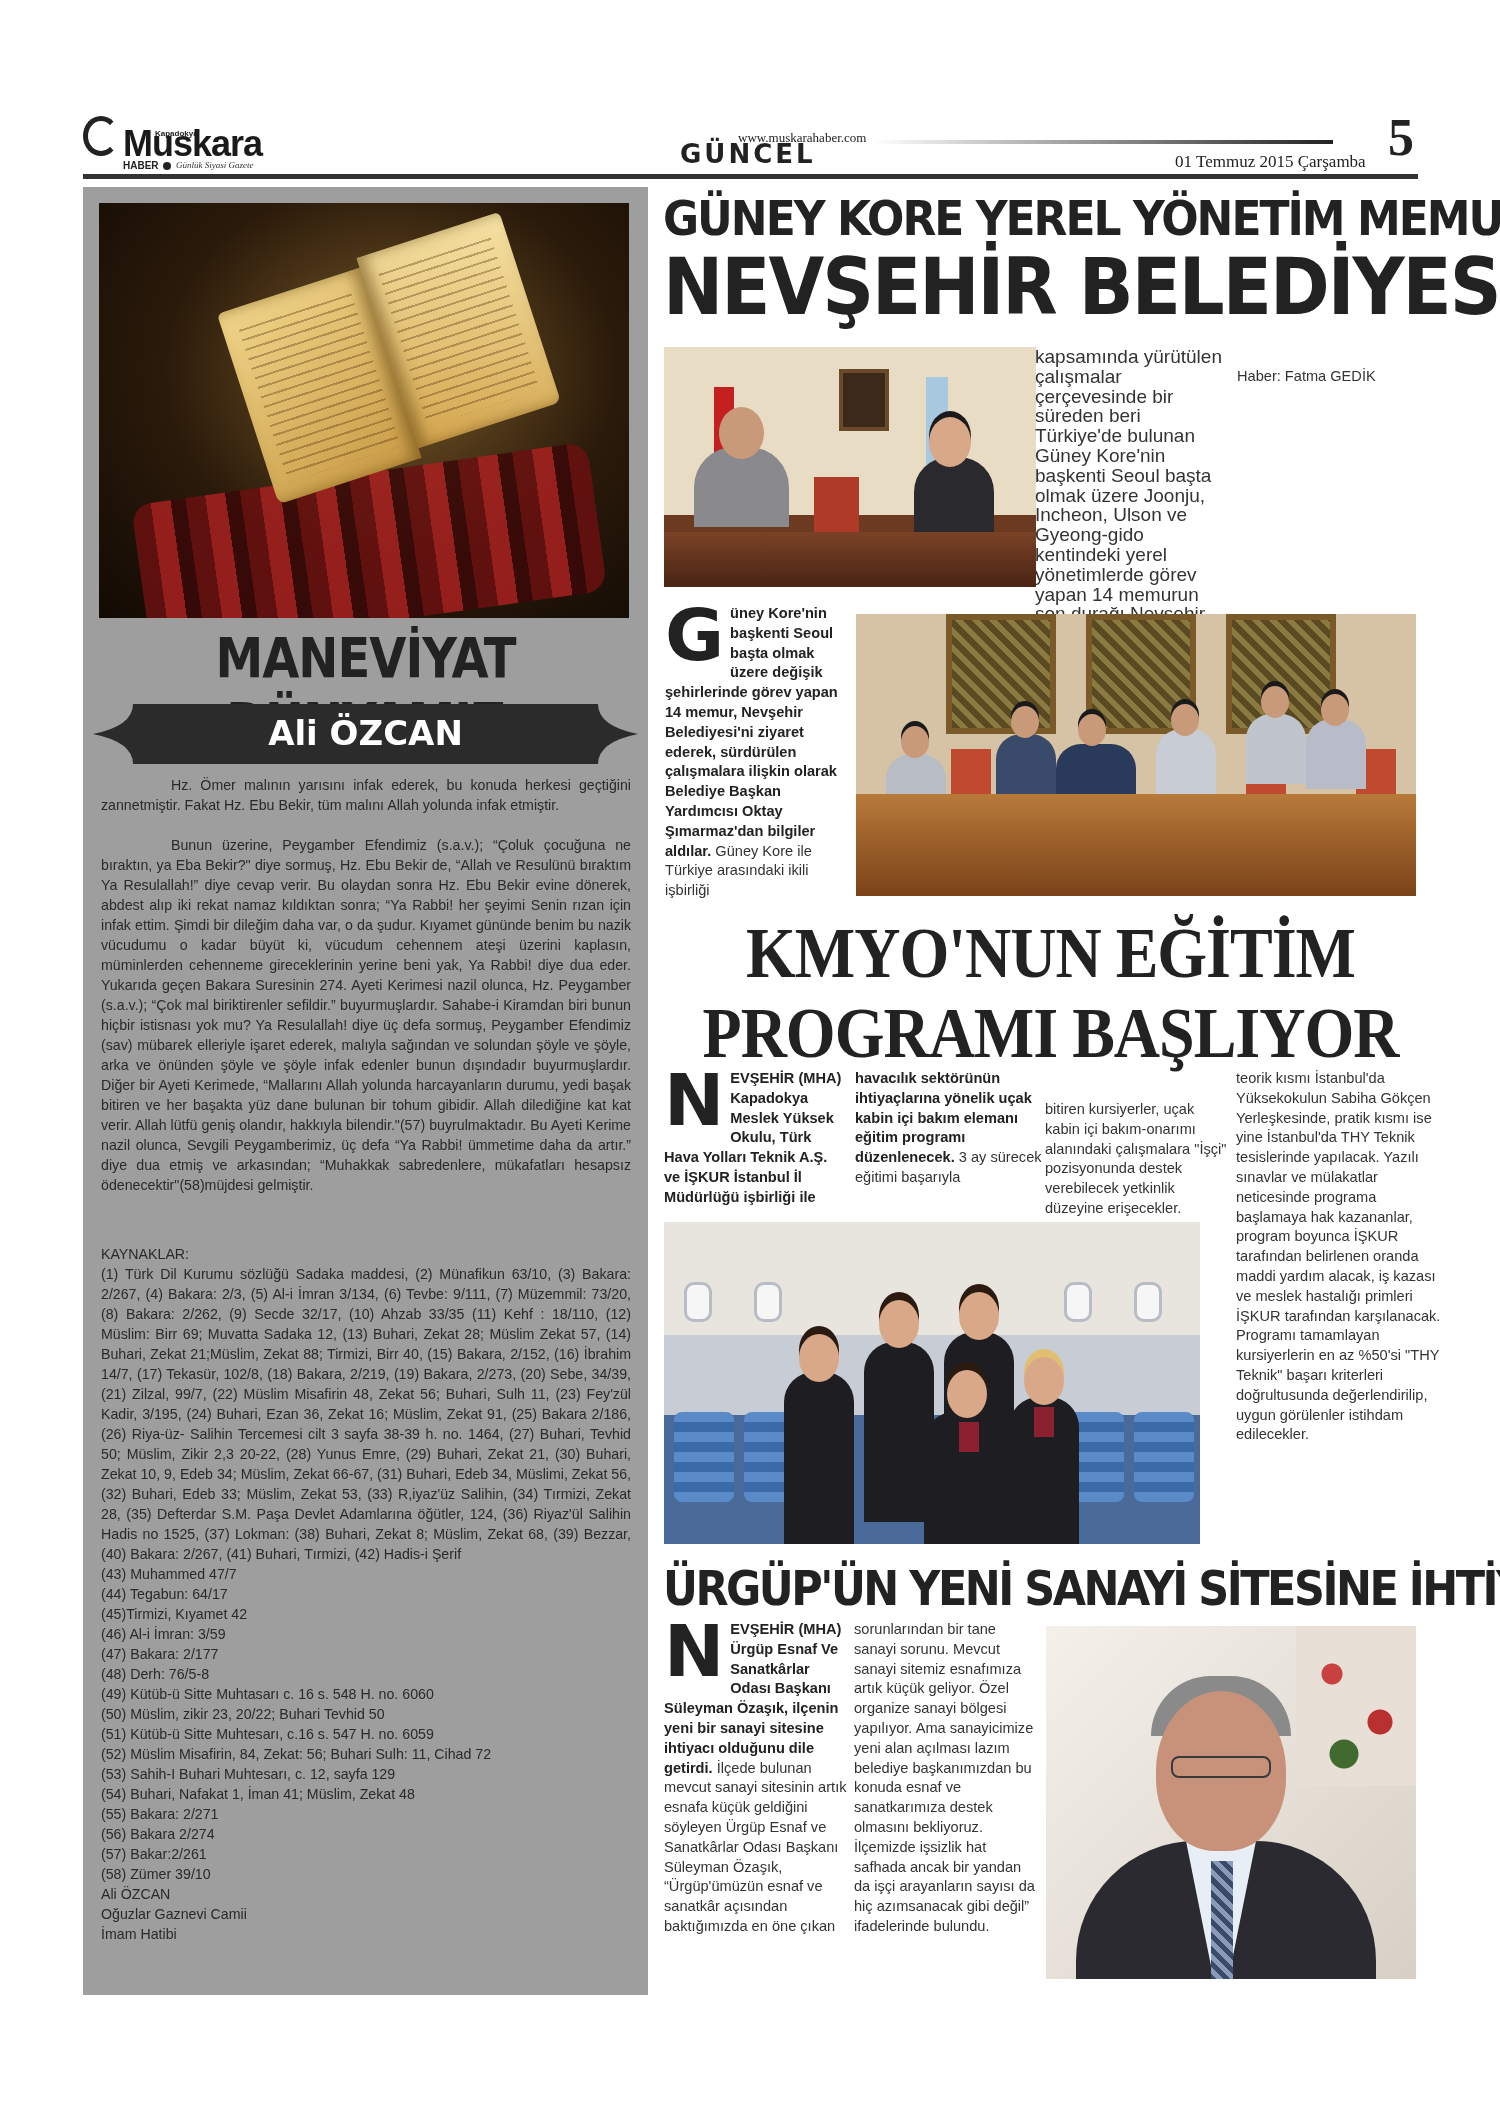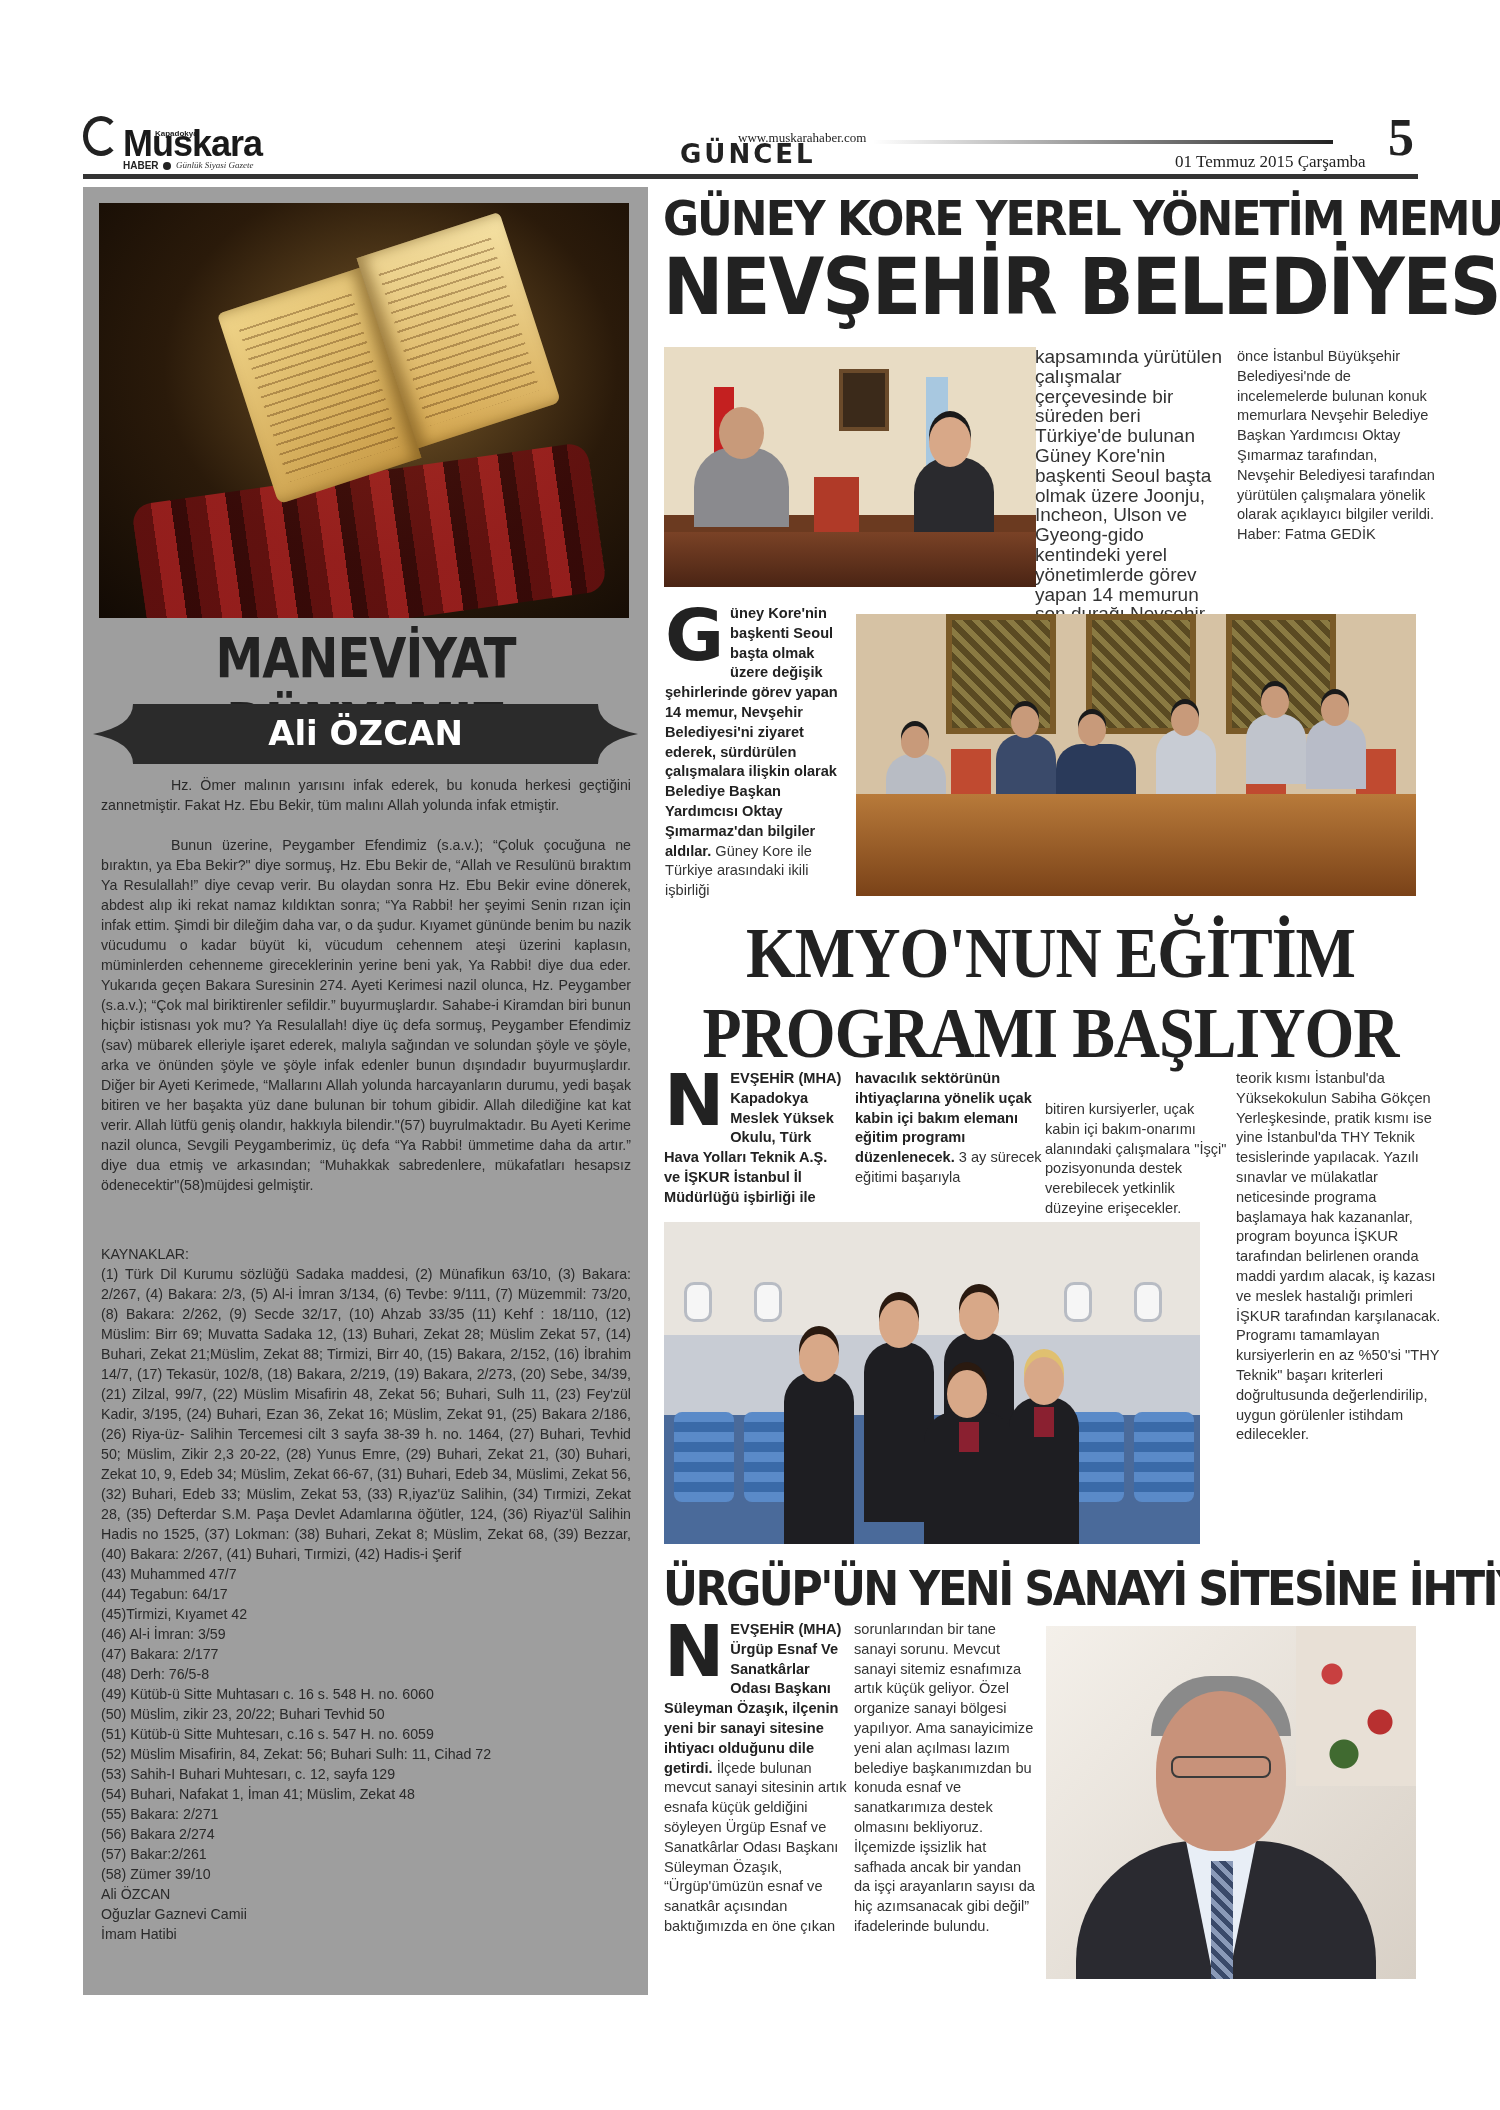--- a/index.html
+++ b/index.html
@@ -179,21 +179,21 @@
     <div class="p1-chair"></div>
     <div class="p1-man"></div>
     <div class="p1-man-head"></div>
     <div class="p1-woman"></div>
     <div class="p1-woman-head"></div>
     <div class="p1-desk"></div>
   </div>
 
   <div class="s1c2">kapsamında yürütülen çalışmalar çerçevesinde bir süreden beri Türkiye'de bulunan Güney Kore'nin başkenti Seoul başta olmak üzere Joonju, Incheon, Ulson ve Gyeong-gido kentindeki yerel yönetimlerde görev yapan 14 memurun son durağı Nevşehir Belediyesi oldu. Daha</div>
   <div class="s1c3">
-    <span>önce İstanbul Büyükşehir Belediyesi'nde de incelemelerde bulunan konuk memurlara Nevşehir Belediye Başkan Yardımcısı Oktay Şımarmaz tarafından, Nevşehir Belediyesi tarafından yürütülen çalışmalara yönelik olarak açıklayıcı bilgiler verildi.</span><br>
+    <br>
     <span>Haber: Fatma GEDİK</span>
   </div>
 
   <div class="lead1">
     <span class="dropcap">G</span>
     <span class="lead-bold">üney Kore'nin başkenti Seoul başta olmak üzere değişik şehirlerinde görev yapan 14 memur, Nevşehir Belediyesi'ni ziyaret ederek, sürdürülen çalışmalara ilişkin olarak Belediye Başkan Yardımcısı Oktay Şımarmaz'dan bilgiler aldılar.</span><span class="lead-norm"> Güney Kore ile Türkiye arasındaki ikili işbirliği</span>
   </div>
 
   <div class="photo2">
     <div class="p2-panel" style="left:90px"></div>

